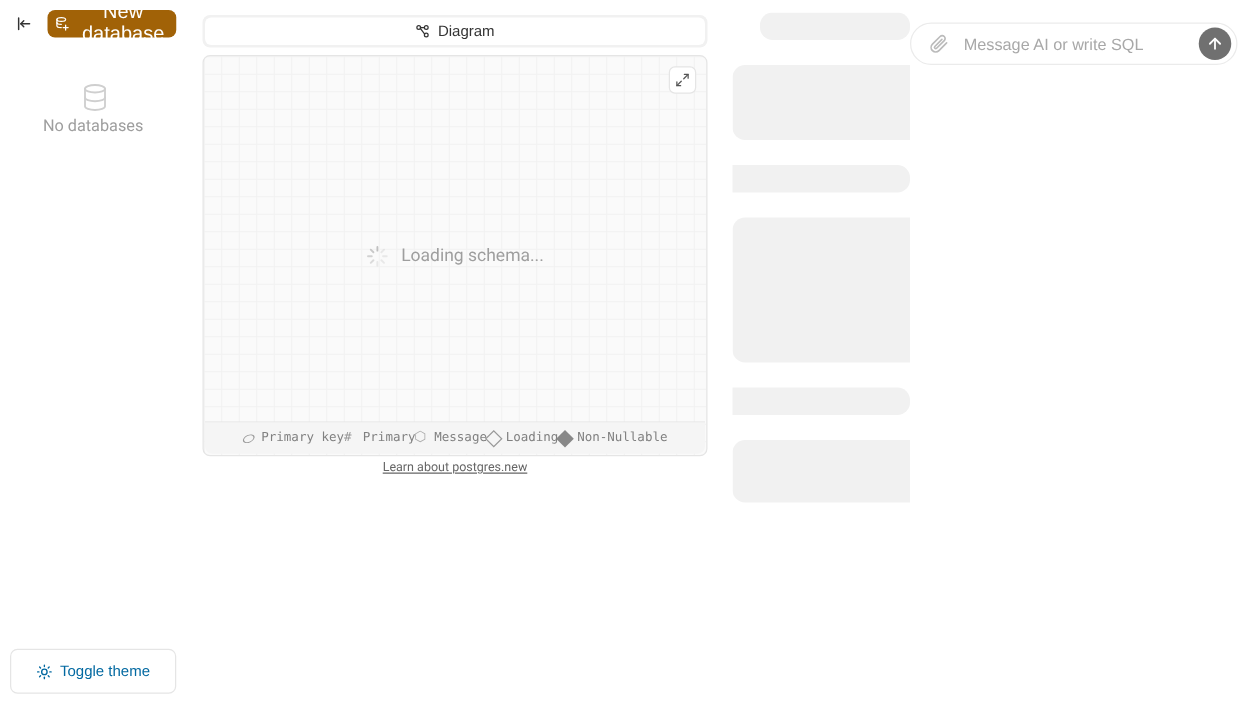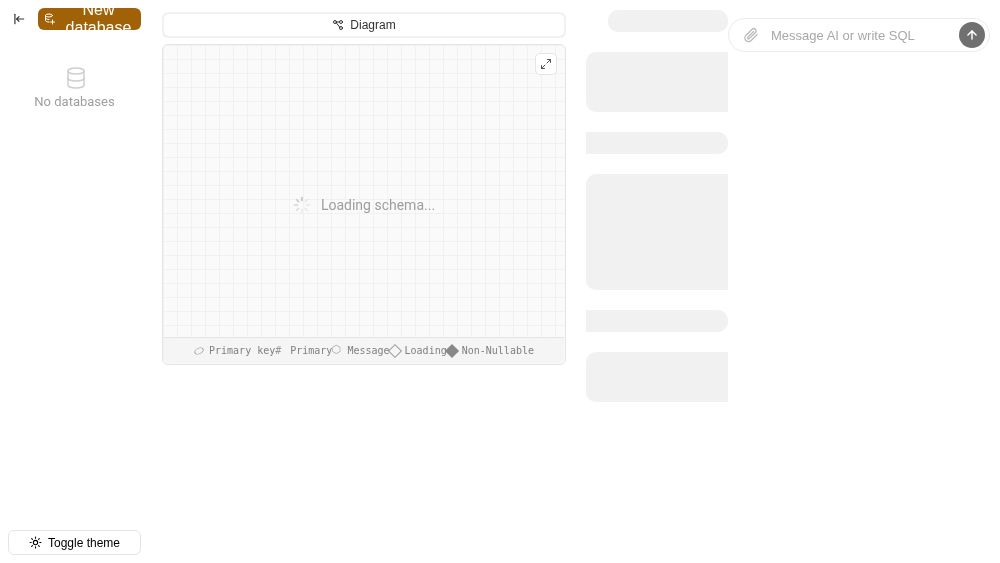--- a/index.html
+++ b/index.html
@@ -45,23 +45,23 @@
     display:flex;align-items:center;justify-content:center;gap:6px;
     font-size:16px;cursor:pointer;
   }
   .sidebar-empty{
     margin-top:28px;
     display:flex;flex-direction:column;align-items:center;gap:6px;color:var(--muted);
   }
   .sidebar-empty .icon{width:22px;height:22px;color:#cfcfcf}
   .theme-toggle{
     margin:auto 8px 8px 8px;
-    height:25px;border:1px solid var(--border);border-radius:6px;background:#fff;
+    height:36px;border:1px solid var(--border);border-radius:6px;background:#fff;
     display:flex;align-items:center;justify-content:center;gap:6px;
-    font-size:12px;color:#000000;cursor:pointer;
+    font-size:12px;color:#0369a1;cursor:pointer;
   }
 
   
   .center{
     position:absolute;
     left:162px;top:12px;width:404px;
   }
   .tabs{
     height:26px;background:var(--grid);border-radius:6px;
     display:flex;padding:2px;gap:2px;
@@ -281,20 +281,23 @@
           <span class="glyph gl-null"></span>
           <span>Loading</span>
         </div>
       <div class="item">
           <span class="glyph gl-nnull"></span>
           <span>Non-Nullable</span>
         </div>
     </div>
   </div>
 
+  <div class="learn">
+    <a>Learn about postgres.new</a>
+  </div>
 </div>
 
 <div class="chat">
   <div class="messages">
     <div class="skel r m1"></div>
     <div class="skel l m2"></div>
     <div class="skel r m3"></div>
     <div class="skel l m4"></div>
     <div class="skel r m5"></div>
     <div class="skel l m6"></div>

